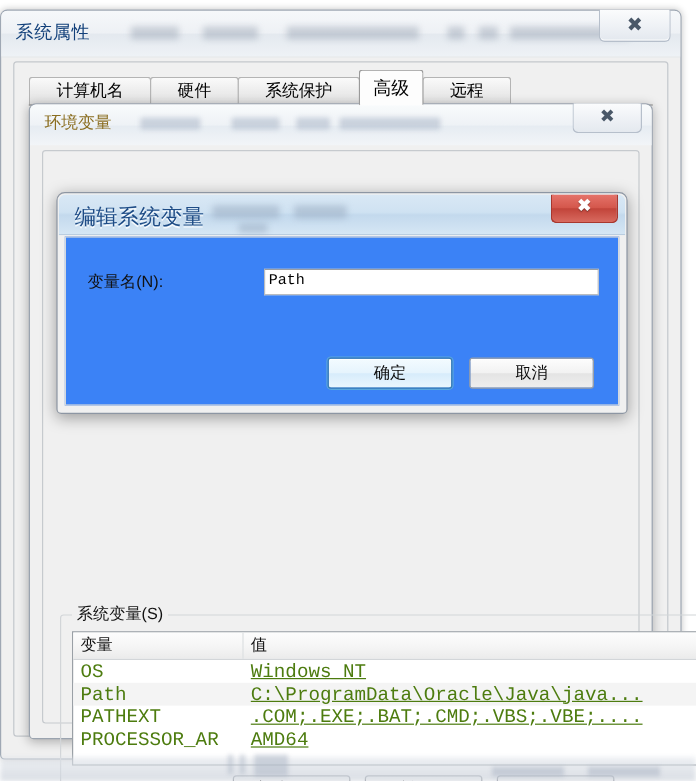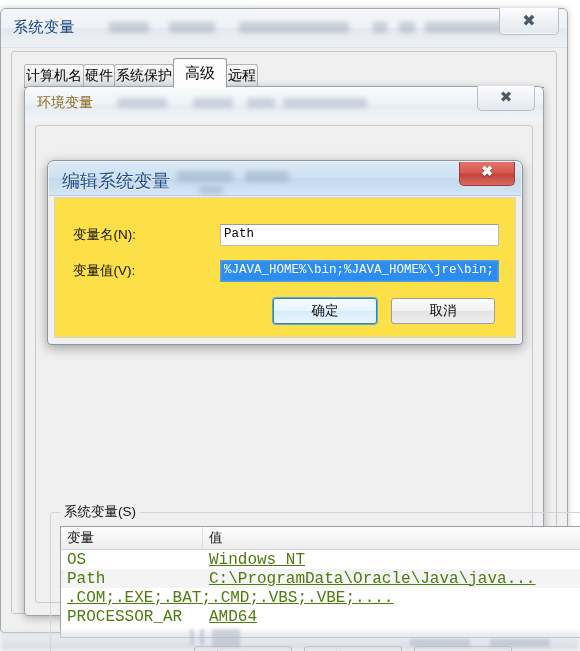--- a/index.html
+++ b/index.html
@@ -77,21 +77,21 @@
     box-sizing: border-box;
   }
 
   
   .tabstrip {
     position: absolute; left: 12px; top: 8px; height: 28px;
     display: flex; align-items: flex-end;
   }
   .tab {
     height: 24px;
-    padding: 0 1px;
+    padding: 0 22px;
     background: linear-gradient(to bottom,#fafafa 0%,#ececec 52%,#e2e2e2 100%);
     border: 1px solid #b4b4b4;
     border-bottom: 1px solid #9a9a9a;
     border-radius: 3px 3px 0 0;
     margin-right: -1px;
     display: flex; align-items: center;
     font-size: 14px; color: #000;
     font-family: "Liberation Sans", sans-serif;
     box-sizing: border-box;
   }
@@ -196,21 +196,21 @@
     border: 1px solid #a8372e; border-top: none;
     border-radius: 0 0 5px 5px;
   }
   .closebtn-3 .x {
     position: absolute; left: 0; right: 0; top: 1px;
     text-align: center; font-size: 14px; color: #ffffff; font-weight: bold;
     text-shadow: 0 1px 1px rgba(0,0,0,.4);
   }
   .client-3 {
     position: absolute; left: 6px; top: 36px; right: 6px; bottom: 6px;
-    background: #fde047;
+    background: #3b82f6;
     border: 1px solid #d4d8dc;
     box-sizing: border-box;
   }
 
   .field-row { position: absolute; left: 0; right: 0; height: 24px; }
   .field-label {
     position: absolute; left: 18px; top: 2px;
     font-size: 13.5px; color: #111;
   }
   .field-input {
@@ -341,21 +341,21 @@
 
 <div class="root">
 
   <div class="bg-strip">
     <div class="bg-blur-band" style="left:150px;top:14px;width:410px;height:16px;"></div>
   </div>
 
   <div class="win-sysprops">
 
     <div class="titlebar-1">
-      <div class="title">系统变量</div>
+      <div class="title">系统属性</div>
       <div class="title-ghost" style="left:108px;width:40px;"></div>
       <div class="title-ghost" style="left:168px;width:46px;"></div>
       <div class="title-ghost" style="left:238px;width:110px;"></div>
       <div class="title-ghost" style="left:372px;width:14px;"></div>
       <div class="title-ghost" style="left:398px;width:16px;"></div>
       <div class="title-ghost" style="left:424px;width:100px;"></div>
 
       <div class="closebtn-1">
         <div class="x">✖</div>
       </div>
@@ -426,20 +426,21 @@
           <div class="lv-body">
             <div class="lv-row">
               <div class="c1">OS</div>
               <div class="c2">Windows_NT</div>
             </div>
             <div class="lv-row alt">
               <div class="c1">Path</div>
               <div class="c2">C:\ProgramData\Oracle\Java\java...</div>
             </div>
             <div class="lv-row">
+              <div class="c1">PATHEXT</div>
               <div class="c2">.COM;.EXE;.BAT;.CMD;.VBS;.VBE;....</div>
             </div>
             <div class="lv-row">
               <div class="c1">PROCESSOR_AR</div>
               <div class="c2">AMD64</div>
             </div>
           </div>
 
           <div class="vscroll">
             <div class="arrow up">
@@ -478,24 +479,20 @@
       </div>
     </div>
 
     <div class="client-3">
 
       <div class="field-row" style="top:26px;">
         <div class="field-label">变量名(N):</div>
         <div class="field-input">Path</div>
       </div>
 
-      <div class="field-row" style="top:62px;">
-        <div class="field-label">变量值(V):</div>
-        <div class="field-input selected">%JAVA_HOME%\bin;%JAVA_HOME%\jre\bin;</div>
-      </div>
 
       <div class="btn default" style="left:218px; top:100px; width:104px; height:26px;">
         <span>确定</span>
       </div>
       <div class="btn" style="left:336px; top:100px; width:104px; height:26px;">
         <span>取消</span>
       </div>
     </div>
   </div>
 

